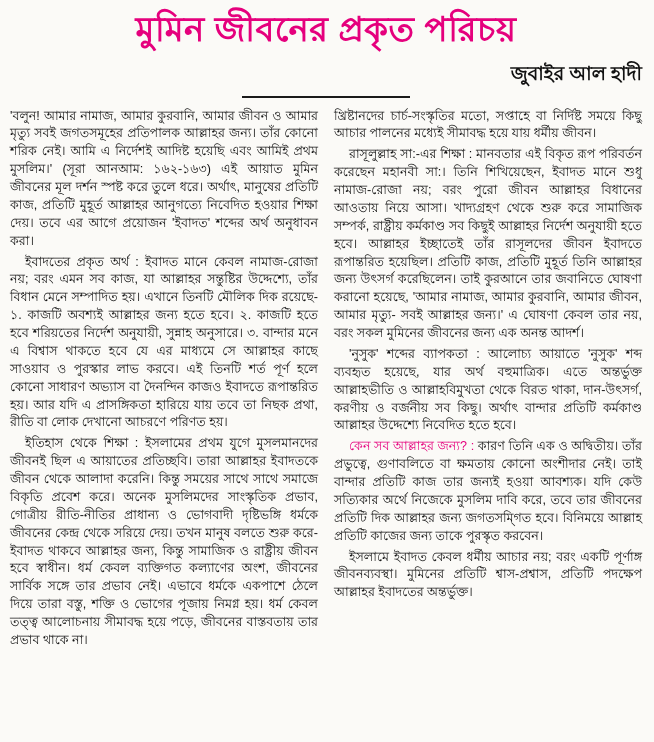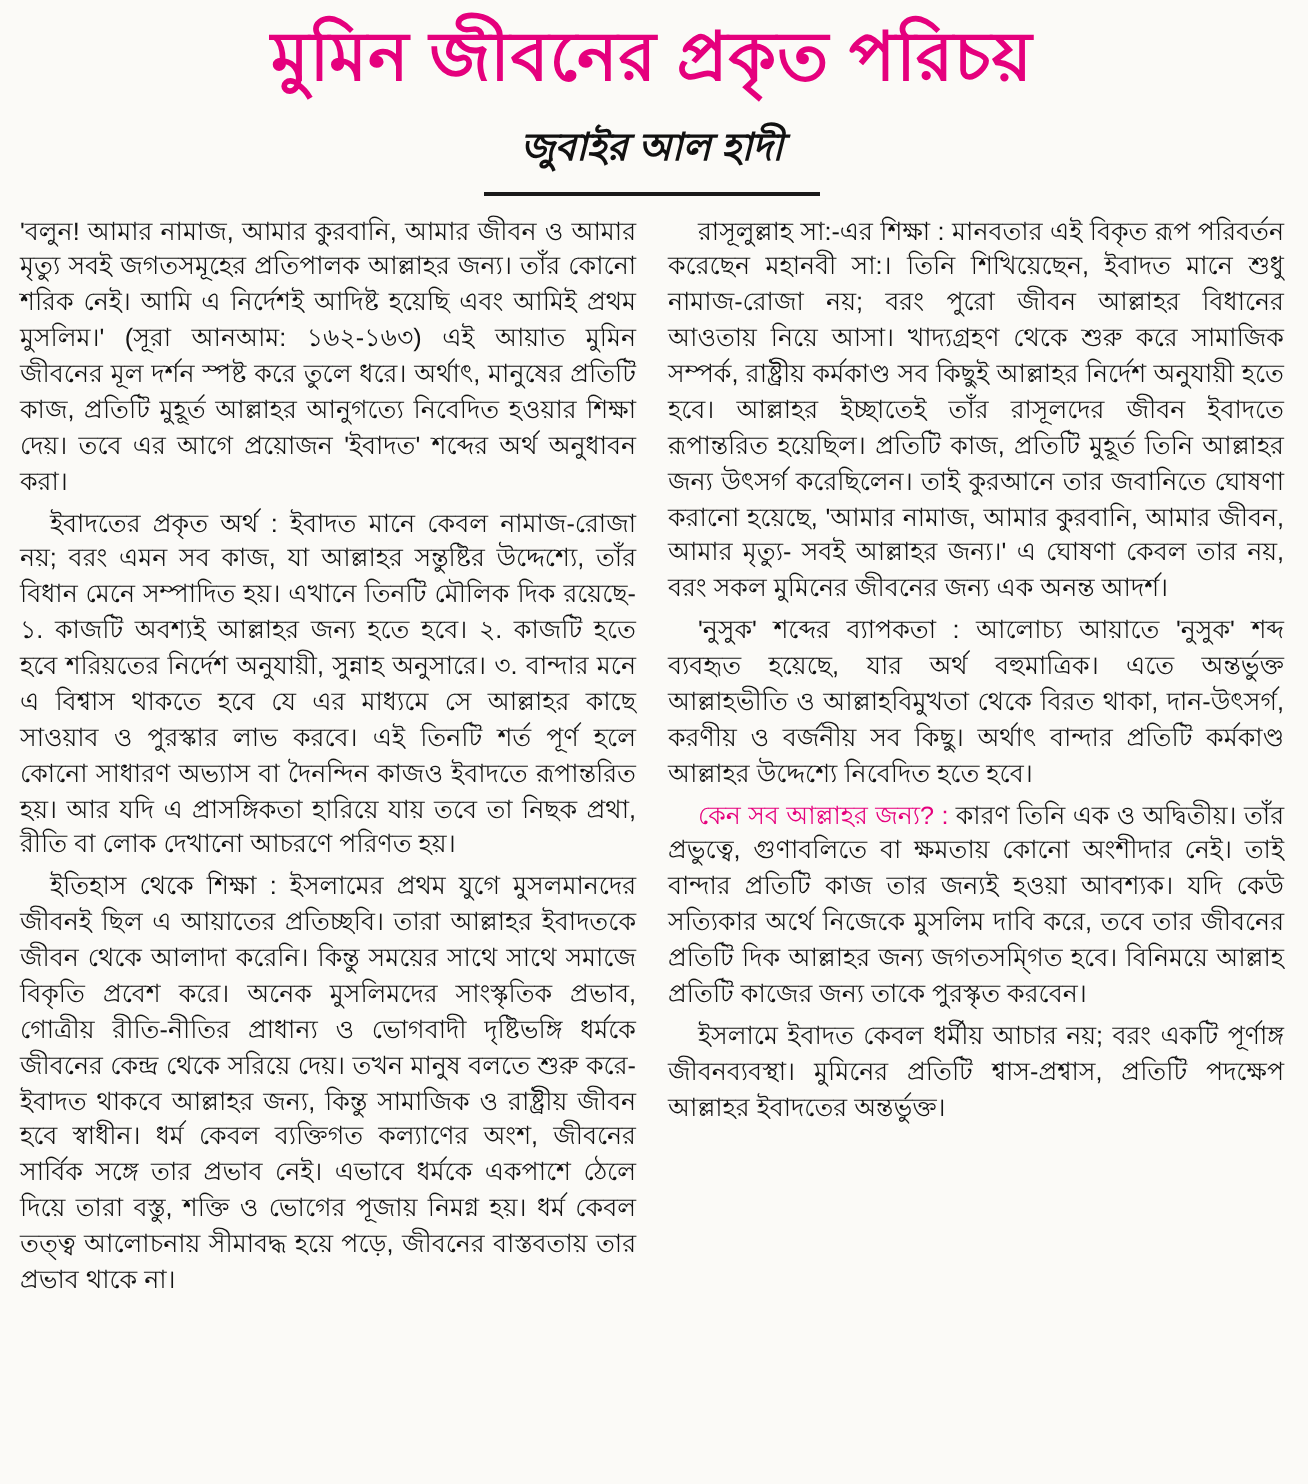--- a/index.html
+++ b/index.html
@@ -22,23 +22,22 @@
   .title {
     margin: 2px 0 8px 0;
     text-align: center;
     font-size: 34px;
     line-height: 1.25;
     font-weight: bold;
     color: var(--accent, #e5007d);
     letter-spacing: 0.5px;
   }
   .author-wrap {
-    text-align: center;
+    text-align: right;
     margin-bottom: 10px;
-    font-style: italic;
   }
   .author {
     display: inline-block;
     font-size: 19px;
     font-weight: bold;
     color: #111;
     padding-bottom: 3px;
   }
   .author-rule {
     width: 168px;
@@ -91,19 +90,20 @@
       <div class="author-rule"></div>
     </div>
   </div>
   <div class="columns">
     <div class="col" id="col-left">
         <p class="para noindent"><span>'বলুন! আমার নামাজ, আমার কুরবানি, আমার জীবন ও আমার মৃত্যু সবই জগতসমূহের প্রতিপালক আল্লাহর জন্য। তাঁর কোনো শরিক নেই। আমি এ নির্দেশই আদিষ্ট হয়েছি এবং আমিই প্রথম মুসলিম।' (সূরা আনআম: ১৬২-১৬৩) এই আয়াত মুমিন জীবনের মূল দর্শন স্পষ্ট করে তুলে ধরে। অর্থাৎ, মানুষের প্রতিটি কাজ, প্রতিটি মুহূর্ত আল্লাহর আনুগত্যে নিবেদিত হওয়ার শিক্ষা দেয়। তবে এর আগে প্রয়োজন 'ইবাদত' শব্দের অর্থ অনুধাবন করা।</span></p>
         <p class="para"><span class="para-heading">ইবাদতের প্রকৃত অর্থ : </span><span>ইবাদত মানে কেবল নামাজ-রোজা নয়; বরং এমন সব কাজ, যা আল্লাহর সন্তুষ্টির উদ্দেশ্যে, তাঁর বিধান মেনে সম্পাদিত হয়। এখানে তিনটি মৌলিক দিক রয়েছে- ১. কাজটি অবশ্যই আল্লাহর জন্য হতে হবে। ২. কাজটি হতে হবে শরিয়তের নির্দেশ অনুযায়ী, সুন্নাহ অনুসারে। ৩. বান্দার মনে এ বিশ্বাস থাকতে হবে যে এর মাধ্যমে সে আল্লাহর কাছে সাওয়াব ও পুরস্কার লাভ করবে। এই তিনটি শর্ত পূর্ণ হলে কোনো সাধারণ অভ্যাস বা দৈনন্দিন কাজও ইবাদতে রূপান্তরিত হয়। আর যদি এ প্রাসঙ্গিকতা হারিয়ে যায় তবে তা নিছক প্রথা, রীতি বা লোক দেখানো আচরণে পরিণত হয়।</span></p>
         <p class="para"><span class="para-heading">ইতিহাস থেকে শিক্ষা : </span><span>ইসলামের প্রথম যুগে মুসলমানদের জীবনই ছিল এ আয়াতের প্রতিচ্ছবি। তারা আল্লাহর ইবাদতকে জীবন থেকে আলাদা করেনি। কিন্তু সময়ের সাথে সাথে সমাজে বিকৃতি প্রবেশ করে। অনেক মুসলিমদের সাংস্কৃতিক প্রভাব, গোত্রীয় রীতি-নীতির প্রাধান্য ও ভোগবাদী দৃষ্টিভঙ্গি ধর্মকে জীবনের কেন্দ্র থেকে সরিয়ে দেয়। তখন মানুষ বলতে শুরু করে- ইবাদত থাকবে আল্লাহর জন্য, কিন্তু সামাজিক ও রাষ্ট্রীয় জীবন হবে স্বাধীন। ধর্ম কেবল ব্যক্তিগত কল্যাণের অংশ, জীবনের সার্বিক সঙ্গে তার প্রভাব নেই। এভাবে ধর্মকে একপাশে ঠেলে দিয়ে তারা বস্তু, শক্তি ও ভোগের পূজায় নিমগ্ন হয়। ধর্ম কেবল তত্ত্ব আলোচনায় সীমাবদ্ধ হয়ে পড়ে, জীবনের বাস্তবতায় তার প্রভাব থাকে না।</span></p>
       </div>
     <div class="col" id="col-right">
+        <p class="para noindent"><span>খ্রিষ্টানদের চার্চ-সংস্কৃতির মতো, সপ্তাহে বা নির্দিষ্ট সময়ে কিছু আচার পালনের মধ্যেই সীমাবদ্ধ হয়ে যায় ধর্মীয় জীবন।</span></p>
         <p class="para"><span class="para-heading">রাসূলুল্লাহ সা:-এর শিক্ষা : </span><span>মানবতার এই বিকৃত রূপ পরিবর্তন করেছেন মহানবী সা:। তিনি শিখিয়েছেন, ইবাদত মানে শুধু নামাজ-রোজা নয়; বরং পুরো জীবন আল্লাহর বিধানের আওতায় নিয়ে আসা। খাদ্যগ্রহণ থেকে শুরু করে সামাজিক সম্পর্ক, রাষ্ট্রীয় কর্মকাণ্ড সব কিছুই আল্লাহর নির্দেশ অনুযায়ী হতে হবে। আল্লাহর ইচ্ছাতেই তাঁর রাসূলদের জীবন ইবাদতে রূপান্তরিত হয়েছিল। প্রতিটি কাজ, প্রতিটি মুহূর্ত তিনি আল্লাহর জন্য উৎসর্গ করেছিলেন। তাই কুরআনে তার জবানিতে ঘোষণা করানো হয়েছে, 'আমার নামাজ, আমার কুরবানি, আমার জীবন, আমার মৃত্যু- সবই আল্লাহর জন্য।' এ ঘোষণা কেবল তার নয়, বরং সকল মুমিনের জীবনের জন্য এক অনন্ত আদর্শ।</span></p>
         <p class="para"><span class="para-heading">'নুসুক' শব্দের ব্যাপকতা : </span><span>আলোচ্য আয়াতে 'নুসুক' শব্দ ব্যবহৃত হয়েছে, যার অর্থ বহুমাত্রিক। এতে অন্তর্ভুক্ত আল্লাহভীতি ও আল্লাহবিমুখতা থেকে বিরত থাকা, দান-উৎসর্গ, করণীয় ও বর্জনীয় সব কিছু। অর্থাৎ বান্দার প্রতিটি কর্মকাণ্ড আল্লাহর উদ্দেশ্যে নিবেদিত হতে হবে।</span></p>
         <p class="para"><span class="para-heading accent">কেন সব আল্লাহর জন্য? : </span><span>কারণ তিনি এক ও অদ্বিতীয়। তাঁর প্রভুত্বে, গুণাবলিতে বা ক্ষমতায় কোনো অংশীদার নেই। তাই বান্দার প্রতিটি কাজ তার জন্যই হওয়া আবশ্যক। যদি কেউ সত্যিকার অর্থে নিজেকে মুসলিম দাবি করে, তবে তার জীবনের প্রতিটি দিক আল্লাহর জন্য জগতসম্গিত হবে। বিনিময়ে আল্লাহ প্রতিটি কাজের জন্য তাকে পুরস্কৃত করবেন।</span></p>
         <p class="para"><span>ইসলামে ইবাদত কেবল ধর্মীয় আচার নয়; বরং একটি পূর্ণাঙ্গ জীবনব্যবস্থা। মুমিনের প্রতিটি শ্বাস-প্রশ্বাস, প্রতিটি পদক্ষেপ আল্লাহর ইবাদতের অন্তর্ভুক্ত।</span></p>
       </div>
   </div>
 </div>
 
 </body></html>

